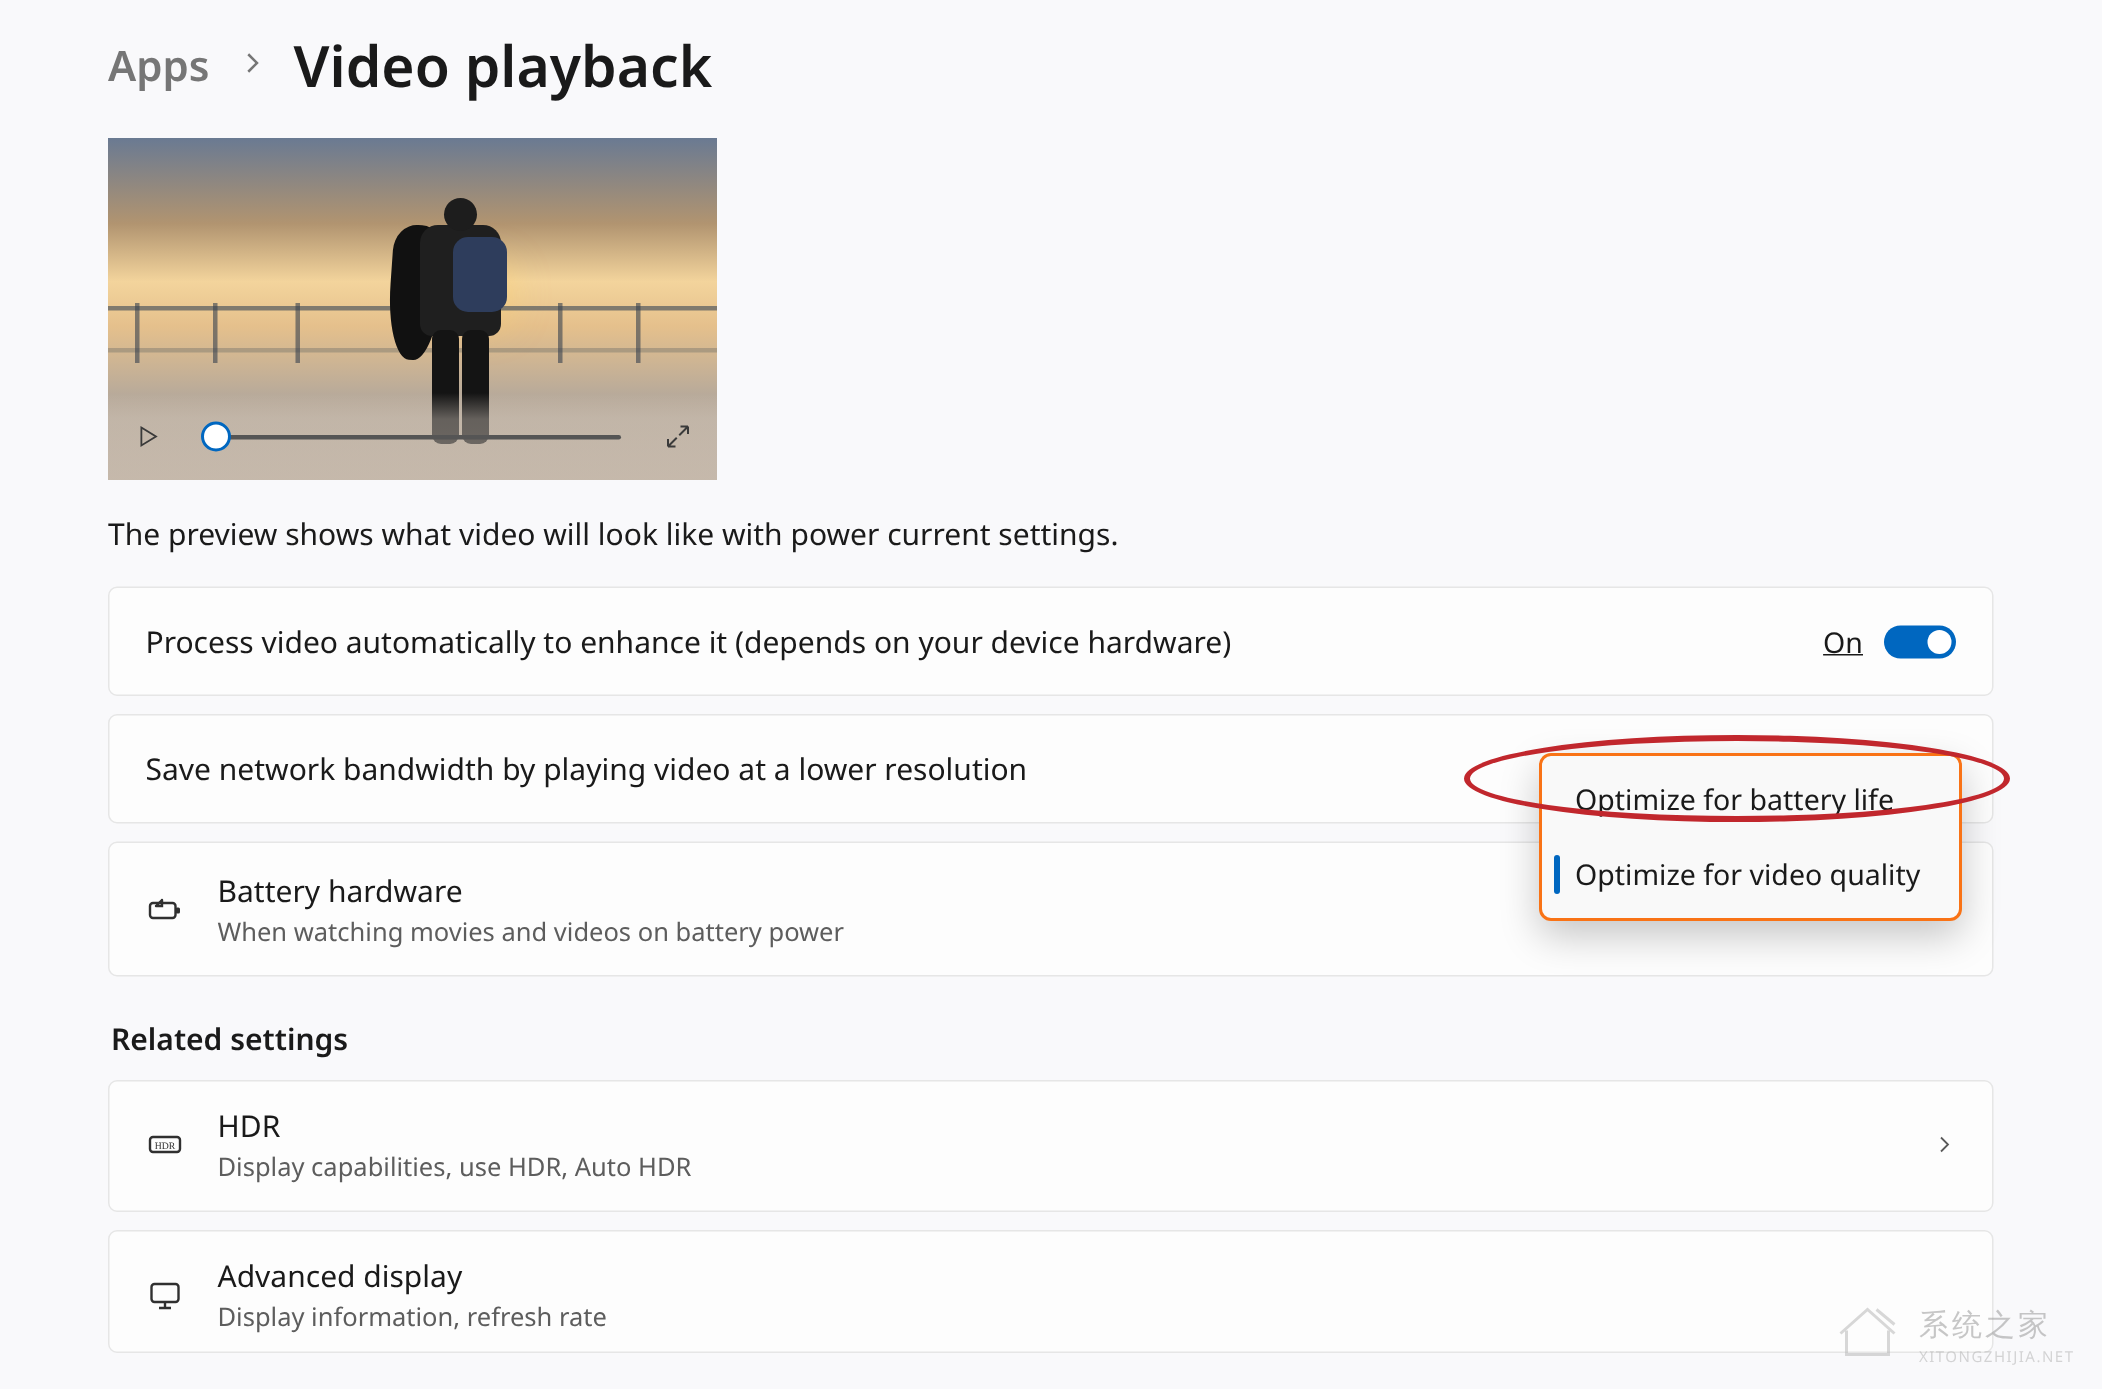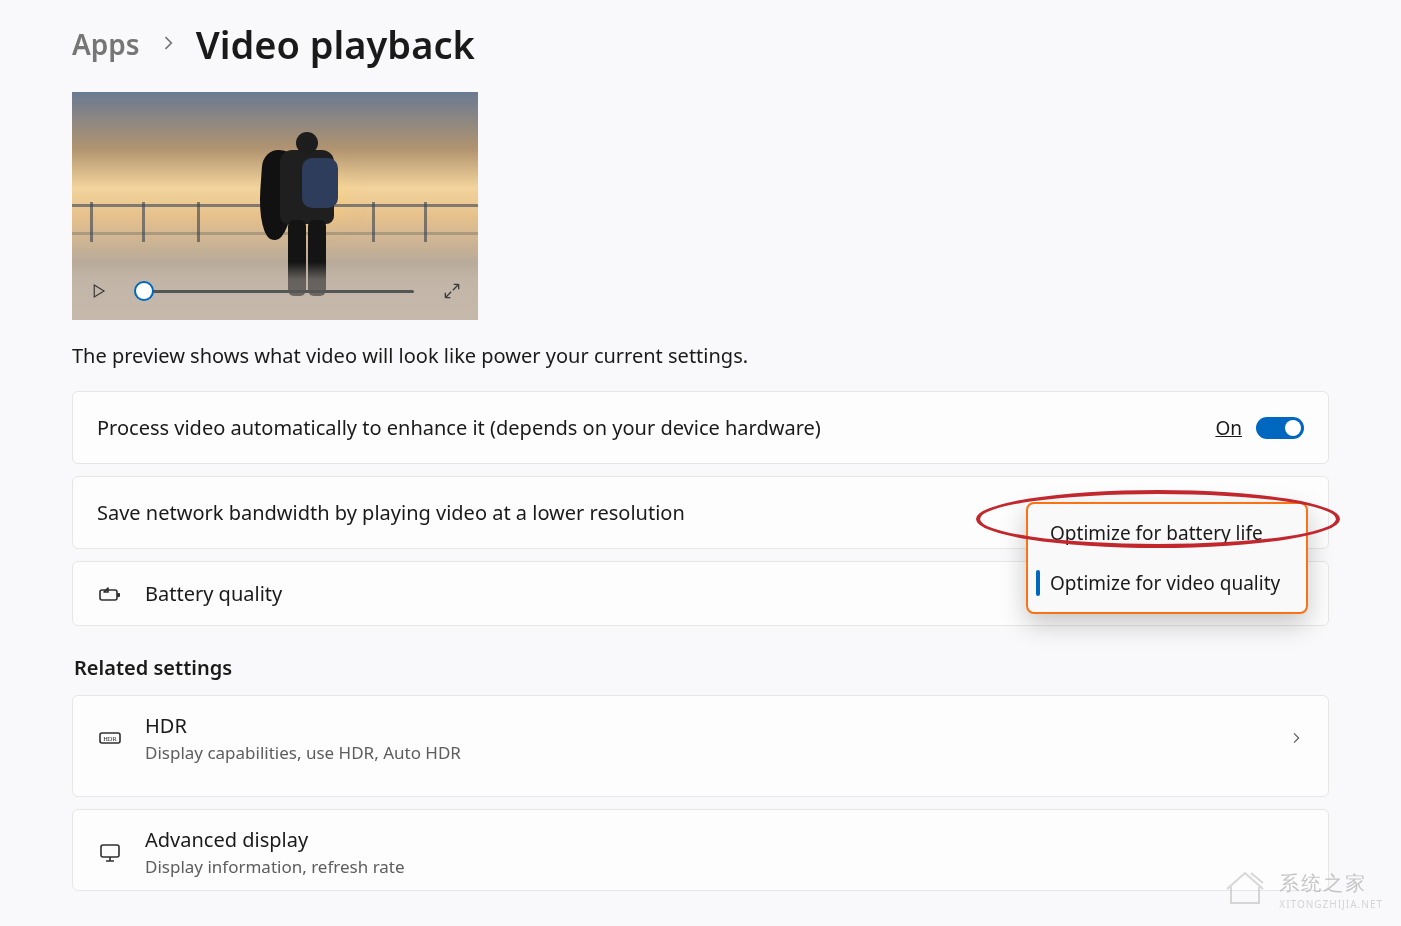--- a/index.html
+++ b/index.html
@@ -163,21 +163,21 @@
         <div class="thumb"></div>
       </div>
       <div class="full">
         <svg viewBox="0 0 24 24">
             <path d="M4 20l7-7M20 4l-7 7M4 20v-6M4 20h6M20 4v6M20 4h-6"></path>
           </svg>
       </div>
     </div>
   </div>
 
-  <div class="caption">The preview shows what video will look like power your current settings.</div>
+  <div class="caption">The preview shows what video will look like with power current settings.</div>
 
   <div class="card">
     <div class="txt">
       <div class="title">Process video automatically to enhance it (depends on your device hardware)</div>
     </div>
     <div class="right">
       <span class="toggle-label">On</span>
       <div class="switch on">
           <div class="knob"></div>
         </div>
@@ -198,33 +198,34 @@
 
   <div class="card" style="padding-top:18px;padding-bottom:18px;">
     <div class="ic">
       <svg viewBox="0 0 24 24">
           <rect x="2" y="8" width="17" height="10" rx="2"></rect>
           <rect x="19" y="11" width="3" height="4" rx="1" fill="#303030" stroke="none"></rect>
           <path d="M6 10l4-4M6 10h4v-4" stroke-linecap="round"></path>
         </svg>
     </div>
     <div class="txt">
-      <div class="title">Battery quality</div>
+      <div class="title">Battery hardware</div>
+      <div class="sub">When watching movies and videos on battery power</div>
     </div>
 
     <div class="dropdown">
       <div class="opt">Optimize for battery life</div>
       <div class="opt sel">Optimize for video quality</div>
     </div>
     <div class="highlight" style="right:-12px;top:-72px;width:364px;height:58px;"></div>
   </div>
 
   <div class="section-head">Related settings</div>
 
-  <div class="card" style="padding-top:16px;padding-bottom:32px;">
+  <div class="card" style="padding-top:16px;padding-bottom:18px;">
     <div class="ic">
       <svg viewBox="0 0 24 24">
           <rect x="2" y="7" width="20" height="10" rx="2"></rect>
           <text x="12" y="15" text-anchor="middle" font-size="6.5" font-family="Segoe UI" fill="#303030" stroke="none">HDR</text>
         </svg>
     </div>
     <div class="txt">
       <div class="title">HDR</div>
       <div class="sub">Display capabilities, use HDR, Auto HDR</div>
     </div>

